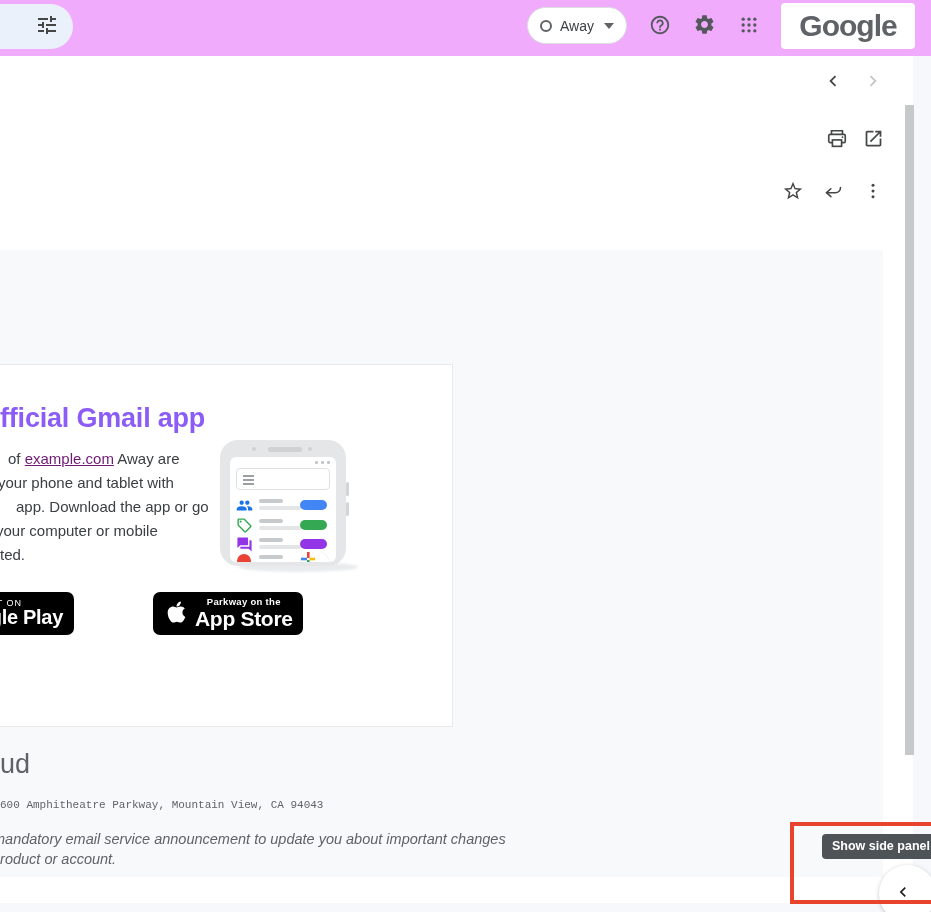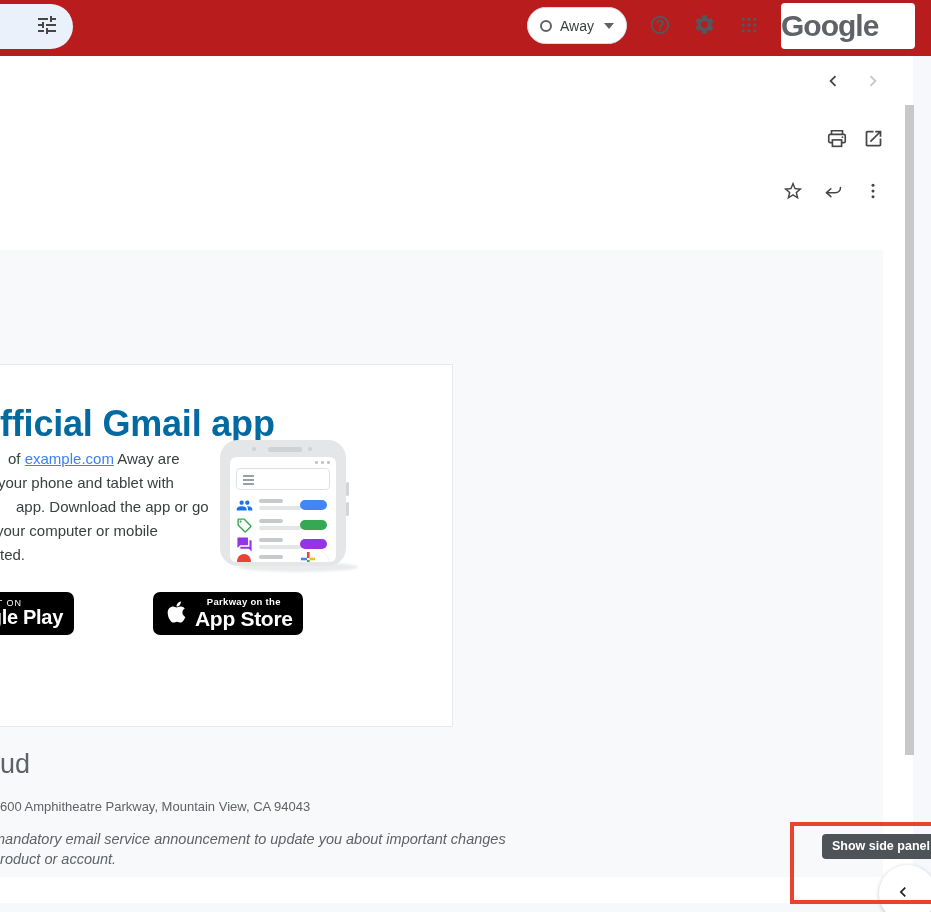--- a/index.html
+++ b/index.html
@@ -1,45 +1,45 @@
 <!DOCTYPE html>
 <html><head>
 <meta charset="utf-8">
 <style>
   html,body{margin:0;padding:0;}
   body{font-family:"Liberation Sans", sans-serif; background:#fff;}
   #stage{position:relative;width:931px;height:912px;overflow:hidden;background:#fff;}
   #stage *{box-sizing:border-box;}
 
   
-  .topbar{position:absolute;left:0;top:0;width:931px;height:56px;background:#b91c1c;}
+  .topbar{position:absolute;left:0;top:0;width:931px;height:56px;background:#f0abfc;}
   .search-end{position:absolute;left:-30px;top:4px;width:103px;height:45px;background:#eaf1fb;border-radius:24px;display:flex;align-items:center;justify-content:flex-end;padding-right:14px;cursor:pointer;}
   .status-pill{position:absolute;left:527px;top:7px;height:37px;width:100px;background:#fff;border:1px solid #dadce0;border-radius:19px;display:flex;align-items:center;padding:0 12px;gap:8px;cursor:pointer;}
   .status-ring{width:12px;height:12px;border:2px solid #5f6368;border-radius:50%;}
   .status-label{font-size:14px;color:#3c4043;font-weight:500;}
   .caret{width:0;height:0;border-left:5px solid transparent;border-right:5px solid transparent;border-top:6px solid #5f6368;margin-left:2px;}
   .iconbtn{position:absolute;width:40px;height:40px;top:6px;border:none;background:transparent;display:flex;align-items:center;justify-content:center;border-radius:50%;cursor:pointer;padding:0;}
-  .logo-box{position:absolute;left:781px;top:3px;width:134px;height:46px;background:#fff;border-radius:4px;display:flex;align-items:center;justify-content:flex-start;cursor:pointer;}
+  .logo-box{position:absolute;left:781px;top:3px;width:134px;height:46px;background:#fff;border-radius:4px;display:flex;align-items:center;justify-content:center;cursor:pointer;}
   .logo-text{font-size:30px;color:#5f6368;font-weight:600;letter-spacing:-1px;}
 
   
   .right-strip{position:absolute;left:913px;top:56px;width:18px;height:856px;background:#f6f8fc;}
   .main-surface{position:absolute;left:0;top:56px;width:913px;height:849px;background:#fff;border-top-right-radius:16px;}
   .bottom-strip{position:absolute;left:0;top:903px;width:931px;height:9px;background:#f6f8fc;}
   .scrollbar{position:absolute;left:905px;top:105px;width:9px;height:650px;background:#c7c8ca;cursor:pointer;}
 
   
   .act{position:absolute;width:40px;height:40px;border:none;background:transparent;display:flex;align-items:center;justify-content:center;border-radius:50%;cursor:pointer;padding:0;}
 
   
   .email-body{position:absolute;left:0;top:250px;width:883px;height:627px;background:#f8f9fa;}
   .promo-card{position:absolute;left:-30px;top:364px;width:483px;height:363px;background:#fff;border:1px solid #e7e9ea;}
-  .promo-heading{position:absolute;left:0;top:383px;font-size:36px;font-weight:700;color:#0369a1;letter-spacing:-0.2px;white-space:nowrap;margin-top:20px;}
+  .promo-heading{position:absolute;left:0;top:383px;font-size:27px;font-weight:700;color:#8b5cf6;letter-spacing:-0.2px;white-space:nowrap;margin-top:20px;}
   .pline{position:absolute;font-size:15px;color:#3c4043;white-space:nowrap;}
-  .pline a{color:#3b82f6;text-decoration:underline;cursor:pointer;}
+  .pline a{color:#701a75;text-decoration:underline;cursor:pointer;}
   .l1{left:8px;top:450px;}
   .l2{left:-2px;top:474px;}
   .l3{left:16px;top:498px;}
   .l4{left:-4px;top:522px;}
   .l5{left:0px;top:546px;}
 
   
   .phone-shadow{position:absolute;left:238px;top:562px;width:120px;height:10px;background:#e9ebed;border-radius:50%;filter:blur(1px);}
   .phone{position:absolute;left:220px;top:440px;width:126px;height:126px;background:#e4e6e8;border-radius:18px;}
   .phone .btn1,.phone .btn2{position:absolute;right:-3px;width:3px;height:14px;background:#d2d4d6;border-radius:2px;}
@@ -66,21 +66,21 @@
   .badge-play{left:-96px;width:170px;}
   .badge-play .tag{position:absolute;right:52px;top:6px;font-size:9px;letter-spacing:1px;font-weight:400;}
   .badge-play .ttl{position:absolute;right:11px;top:14px;font-size:20px;font-weight:600;letter-spacing:-0.3px;}
   .badge-app{left:153px;width:150px;display:flex;align-items:center;padding-left:14px;gap:9px;}
   .badge-app .col{display:flex;flex-direction:column;align-items:center;}
   .badge-app .tag{font-size:9.5px;font-weight:600;letter-spacing:0.3px;}
   .badge-app .ttl{font-size:21px;font-weight:600;letter-spacing:-0.3px;margin-top:0px;}
 
   
   .f-brand{position:absolute;left:0;top:749px;font-size:27px;color:#5f6368;white-space:nowrap;}
-  .f-addr{position:absolute;left:0;top:799px;font-size:13px;color:#5f6368;white-space:nowrap;}
+  .f-addr{position:absolute;left:0;top:799px;font-size:11px;color:#5f6368;white-space:nowrap;font-family:Liberation Mono, monospace;}
   .f-disc1{position:absolute;left:-7px;top:831px;font-size:14.5px;font-style:italic;color:#5f6368;white-space:nowrap;}
   .f-disc2{position:absolute;left:-8px;top:851px;font-size:14.5px;font-style:italic;color:#5f6368;white-space:nowrap;}
 
   
   .annotation{position:absolute;left:790px;top:822px;width:150px;height:82px;border:4px solid #e8432d;z-index:40;pointer-events:none;}
   .tooltip{position:absolute;left:822px;top:834px;width:112px;height:25px;background:#4e5357;border-radius:4px;color:#fff;font-size:12.5px;font-weight:700;line-height:25px;padding-left:10px;white-space:nowrap;z-index:41;}
   .panel-btn{position:absolute;left:879px;top:865px;width:57px;height:57px;background:#fff;border:none;border-radius:50%;box-shadow:0 1px 4px rgba(0,0,0,.22);cursor:pointer;z-index:39;display:flex;align-items:center;padding-left:14px;}
 </style>
 </head>
 <body>

